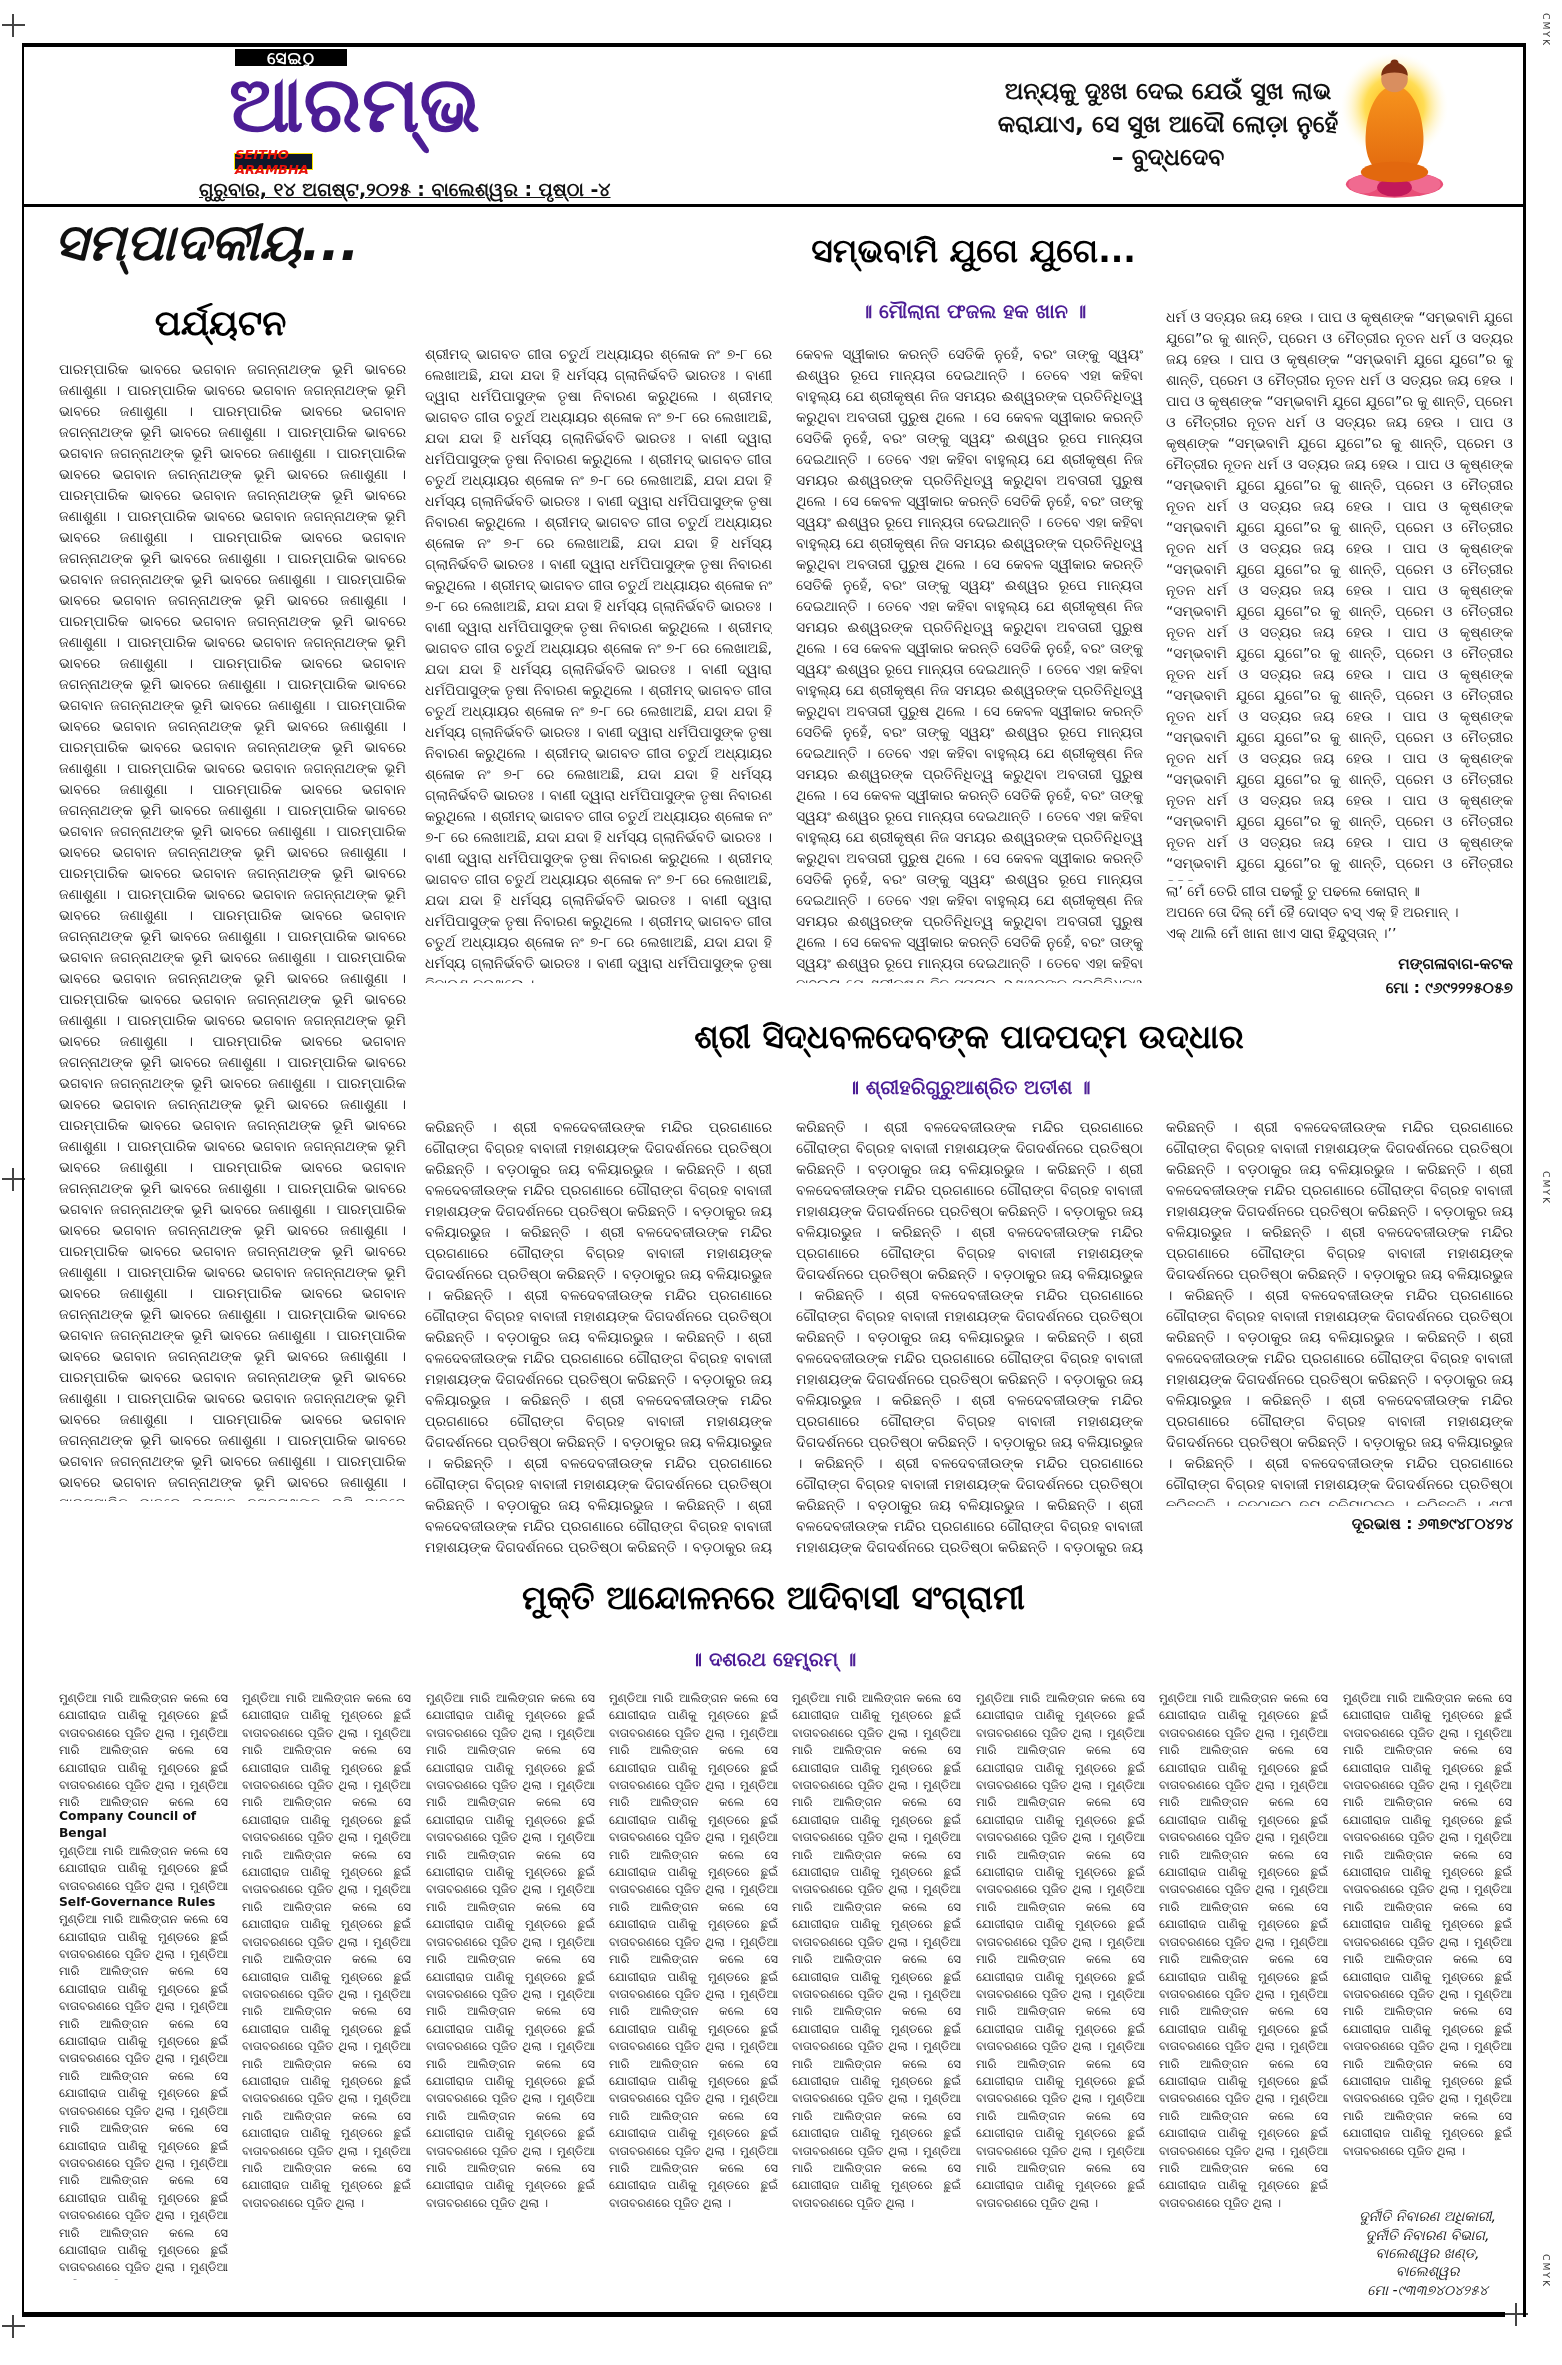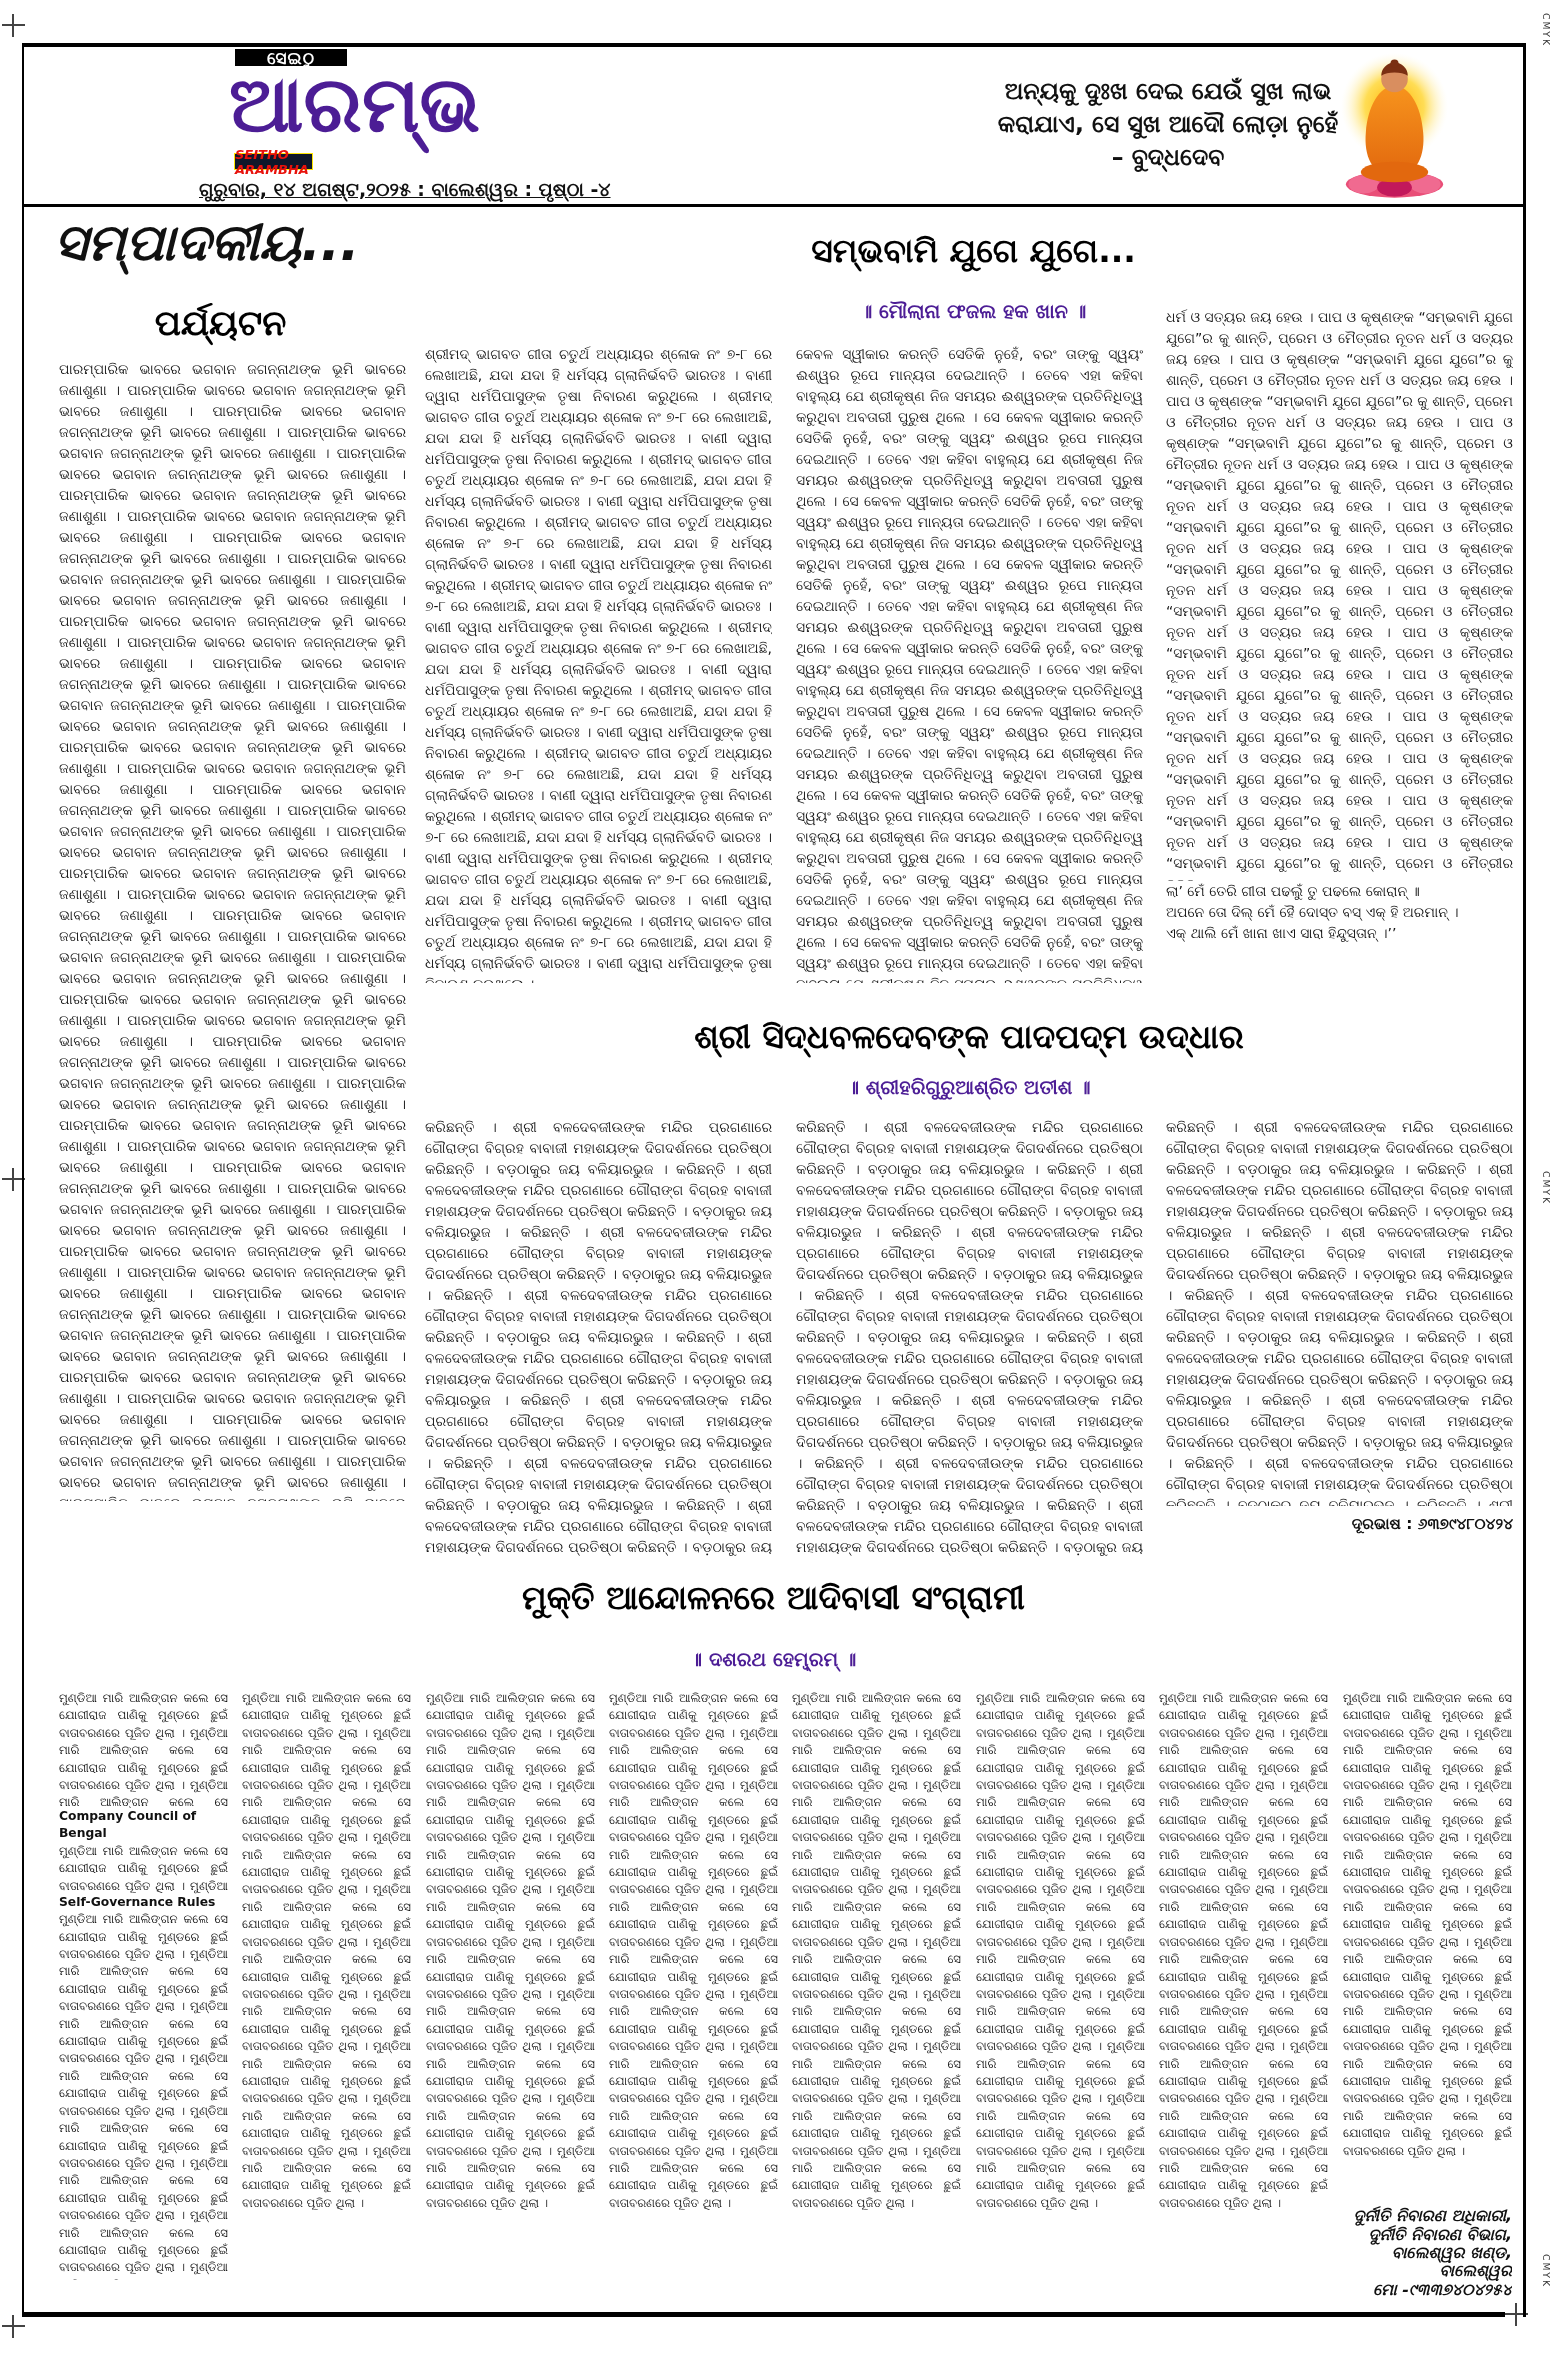--- a/index.html
+++ b/index.html
@@ -26,21 +26,21 @@
     font-style:italic;line-height:1.1;white-space:nowrap;}
   .sec-title{position:absolute;text-align:center;font-weight:bold;color:#000;}
   .sub-title{position:absolute;text-align:center;font-weight:bold;font-size:19.5px;color:#4c1d95;}
   
   .col{position:absolute;overflow:hidden;text-align:justify;font-size:14px;line-height:21px;color:#151515;
     word-break:break-word;}
   .col-sm{font-size:11.8px;line-height:17.4px;}
   .fill-block{overflow:hidden;text-align:justify;}
   .poem{font-size:14px;line-height:21px;text-align:left;white-space:nowrap;overflow:hidden;}
   .signoff{font-weight:bold;text-align:right;font-size:15.4px;line-height:23.6px;}
-  .signoff-sm{font-weight:bold;font-style:italic;text-align:right;font-size:16px;line-height:18.4px;}
+  .signoff-sm{font-weight:normal;font-style:italic;text-align:center;font-size:14px;line-height:18.4px;}
   .en-frag{font-weight:bold;font-size:12.3px;line-height:17.4px;text-align:left;}
   
   .cmyk{position:absolute;writing-mode:vertical-rl;font-size:9.2px;letter-spacing:2px;color:#333;}
   .cropcross{position:absolute;width:22.5px;height:22.5px;}
   .cropcross .h{position:absolute;left:0;top:10.2px;width:22.5px;height:2px;background:#444;}
   .cropcross .v{position:absolute;left:10.2px;top:0;width:2px;height:22.5px;background:#444;}
 </style>
 </head>
 <body>
 
@@ -119,20 +119,24 @@
 <div class="col" style="left:425px;top:344px;width:347px;height:639px;">ଶ୍ରୀମଦ୍ ଭାଗବତ ଗୀତା ଚତୁର୍ଥ ଅଧ୍ୟାୟର ଶ୍ଳୋକ ନଂ ୭-୮ ରେ ଲେଖାଅଛି, ଯଦା ଯଦା ହି ଧର୍ମସ୍ୟ ଗ୍ଲାନିର୍ଭବତି ଭାରତଃ । ବାଣୀ ଦ୍ୱାରା ଧର୍ମପିପାସୁଙ୍କ ତୃଷା ନିବାରଣ କରୁଥିଲେ । ଶ୍ରୀମଦ୍ ଭାଗବତ ଗୀତା ଚତୁର୍ଥ ଅଧ୍ୟାୟର ଶ୍ଳୋକ ନଂ ୭-୮ ରେ ଲେଖାଅଛି, ଯଦା ଯଦା ହି ଧର୍ମସ୍ୟ ଗ୍ଲାନିର୍ଭବତି ଭାରତଃ । ବାଣୀ ଦ୍ୱାରା ଧର୍ମପିପାସୁଙ୍କ ତୃଷା ନିବାରଣ କରୁଥିଲେ । ଶ୍ରୀମଦ୍ ଭାଗବତ ଗୀତା ଚତୁର୍ଥ ଅଧ୍ୟାୟର ଶ୍ଳୋକ ନଂ ୭-୮ ରେ ଲେଖାଅଛି, ଯଦା ଯଦା ହି ଧର୍ମସ୍ୟ ଗ୍ଲାନିର୍ଭବତି ଭାରତଃ । ବାଣୀ ଦ୍ୱାରା ଧର୍ମପିପାସୁଙ୍କ ତୃଷା ନିବାରଣ କରୁଥିଲେ । ଶ୍ରୀମଦ୍ ଭାଗବତ ଗୀତା ଚତୁର୍ଥ ଅଧ୍ୟାୟର ଶ୍ଳୋକ ନଂ ୭-୮ ରେ ଲେଖାଅଛି, ଯଦା ଯଦା ହି ଧର୍ମସ୍ୟ ଗ୍ଲାନିର୍ଭବତି ଭାରତଃ । ବାଣୀ ଦ୍ୱାରା ଧର୍ମପିପାସୁଙ୍କ ତୃଷା ନିବାରଣ କରୁଥିଲେ । ଶ୍ରୀମଦ୍ ଭାଗବତ ଗୀତା ଚତୁର୍ଥ ଅଧ୍ୟାୟର ଶ୍ଳୋକ ନଂ ୭-୮ ରେ ଲେଖାଅଛି, ଯଦା ଯଦା ହି ଧର୍ମସ୍ୟ ଗ୍ଲାନିର୍ଭବତି ଭାରତଃ । ବାଣୀ ଦ୍ୱାରା ଧର୍ମପିପାସୁଙ୍କ ତୃଷା ନିବାରଣ କରୁଥିଲେ । ଶ୍ରୀମଦ୍ ଭାଗବତ ଗୀତା ଚତୁର୍ଥ ଅଧ୍ୟାୟର ଶ୍ଳୋକ ନଂ ୭-୮ ରେ ଲେଖାଅଛି, ଯଦା ଯଦା ହି ଧର୍ମସ୍ୟ ଗ୍ଲାନିର୍ଭବତି ଭାରତଃ । ବାଣୀ ଦ୍ୱାରା ଧର୍ମପିପାସୁଙ୍କ ତୃଷା ନିବାରଣ କରୁଥିଲେ । ଶ୍ରୀମଦ୍ ଭାଗବତ ଗୀତା ଚତୁର୍ଥ ଅଧ୍ୟାୟର ଶ୍ଳୋକ ନଂ ୭-୮ ରେ ଲେଖାଅଛି, ଯଦା ଯଦା ହି ଧର୍ମସ୍ୟ ଗ୍ଲାନିର୍ଭବତି ଭାରତଃ । ବାଣୀ ଦ୍ୱାରା ଧର୍ମପିପାସୁଙ୍କ ତୃଷା ନିବାରଣ କରୁଥିଲେ । ଶ୍ରୀମଦ୍ ଭାଗବତ ଗୀତା ଚତୁର୍ଥ ଅଧ୍ୟାୟର ଶ୍ଳୋକ ନଂ ୭-୮ ରେ ଲେଖାଅଛି, ଯଦା ଯଦା ହି ଧର୍ମସ୍ୟ ଗ୍ଲାନିର୍ଭବତି ଭାରତଃ । ବାଣୀ ଦ୍ୱାରା ଧର୍ମପିପାସୁଙ୍କ ତୃଷା ନିବାରଣ କରୁଥିଲେ । ଶ୍ରୀମଦ୍ ଭାଗବତ ଗୀତା ଚତୁର୍ଥ ଅଧ୍ୟାୟର ଶ୍ଳୋକ ନଂ ୭-୮ ରେ ଲେଖାଅଛି, ଯଦା ଯଦା ହି ଧର୍ମସ୍ୟ ଗ୍ଲାନିର୍ଭବତି ଭାରତଃ । ବାଣୀ ଦ୍ୱାରା ଧର୍ମପିପାସୁଙ୍କ ତୃଷା ନିବାରଣ କରୁଥିଲେ । ଶ୍ରୀମଦ୍ ଭାଗବତ ଗୀତା ଚତୁର୍ଥ ଅଧ୍ୟାୟର ଶ୍ଳୋକ ନଂ ୭-୮ ରେ ଲେଖାଅଛି, ଯଦା ଯଦା ହି ଧର୍ମସ୍ୟ ଗ୍ଲାନିର୍ଭବତି ଭାରତଃ । ବାଣୀ ଦ୍ୱାରା ଧର୍ମପିପାସୁଙ୍କ ତୃଷା ନିବାରଣ କରୁଥିଲେ । ଶ୍ରୀମଦ୍ ଭାଗବତ ଗୀତା ଚତୁର୍ଥ ଅଧ୍ୟାୟର ଶ୍ଳୋକ ନଂ ୭-୮ ରେ ଲେଖାଅଛି, ଯଦା ଯଦା ହି ଧର୍ମସ୍ୟ ଗ୍ଲାନିର୍ଭବତି ଭାରତଃ । ବାଣୀ ଦ୍ୱାରା ଧର୍ମପିପାସୁଙ୍କ ତୃଷା ନିବାରଣ କରୁଥିଲେ ।</div>
 <div class="col" style="left:796px;top:344px;width:347px;height:639px;">କେବଳ ସ୍ୱୀକାର କରନ୍ତି ସେତିକି ନୁହେଁ, ବରଂ ତାଙ୍କୁ ସ୍ୱୟଂ ଈଶ୍ୱର ରୂପେ ମାନ୍ୟତା ଦେଇଥାନ୍ତି । ତେବେ ଏହା କହିବା ବାହୁଲ୍ୟ ଯେ ଶ୍ରୀକୃଷ୍ଣ ନିଜ ସମୟର ଈଶ୍ୱରଙ୍କ ପ୍ରତିନିଧିତ୍ୱ କରୁଥିବା ଅବତାରୀ ପୁରୁଷ ଥିଲେ । ସେ କେବଳ ସ୍ୱୀକାର କରନ୍ତି ସେତିକି ନୁହେଁ, ବରଂ ତାଙ୍କୁ ସ୍ୱୟଂ ଈଶ୍ୱର ରୂପେ ମାନ୍ୟତା ଦେଇଥାନ୍ତି । ତେବେ ଏହା କହିବା ବାହୁଲ୍ୟ ଯେ ଶ୍ରୀକୃଷ୍ଣ ନିଜ ସମୟର ଈଶ୍ୱରଙ୍କ ପ୍ରତିନିଧିତ୍ୱ କରୁଥିବା ଅବତାରୀ ପୁରୁଷ ଥିଲେ । ସେ କେବଳ ସ୍ୱୀକାର କରନ୍ତି ସେତିକି ନୁହେଁ, ବରଂ ତାଙ୍କୁ ସ୍ୱୟଂ ଈଶ୍ୱର ରୂପେ ମାନ୍ୟତା ଦେଇଥାନ୍ତି । ତେବେ ଏହା କହିବା ବାହୁଲ୍ୟ ଯେ ଶ୍ରୀକୃଷ୍ଣ ନିଜ ସମୟର ଈଶ୍ୱରଙ୍କ ପ୍ରତିନିଧିତ୍ୱ କରୁଥିବା ଅବତାରୀ ପୁରୁଷ ଥିଲେ । ସେ କେବଳ ସ୍ୱୀକାର କରନ୍ତି ସେତିକି ନୁହେଁ, ବରଂ ତାଙ୍କୁ ସ୍ୱୟଂ ଈଶ୍ୱର ରୂପେ ମାନ୍ୟତା ଦେଇଥାନ୍ତି । ତେବେ ଏହା କହିବା ବାହୁଲ୍ୟ ଯେ ଶ୍ରୀକୃଷ୍ଣ ନିଜ ସମୟର ଈଶ୍ୱରଙ୍କ ପ୍ରତିନିଧିତ୍ୱ କରୁଥିବା ଅବତାରୀ ପୁରୁଷ ଥିଲେ । ସେ କେବଳ ସ୍ୱୀକାର କରନ୍ତି ସେତିକି ନୁହେଁ, ବରଂ ତାଙ୍କୁ ସ୍ୱୟଂ ଈଶ୍ୱର ରୂପେ ମାନ୍ୟତା ଦେଇଥାନ୍ତି । ତେବେ ଏହା କହିବା ବାହୁଲ୍ୟ ଯେ ଶ୍ରୀକୃଷ୍ଣ ନିଜ ସମୟର ଈଶ୍ୱରଙ୍କ ପ୍ରତିନିଧିତ୍ୱ କରୁଥିବା ଅବତାରୀ ପୁରୁଷ ଥିଲେ । ସେ କେବଳ ସ୍ୱୀକାର କରନ୍ତି ସେତିକି ନୁହେଁ, ବରଂ ତାଙ୍କୁ ସ୍ୱୟଂ ଈଶ୍ୱର ରୂପେ ମାନ୍ୟତା ଦେଇଥାନ୍ତି । ତେବେ ଏହା କହିବା ବାହୁଲ୍ୟ ଯେ ଶ୍ରୀକୃଷ୍ଣ ନିଜ ସମୟର ଈଶ୍ୱରଙ୍କ ପ୍ରତିନିଧିତ୍ୱ କରୁଥିବା ଅବତାରୀ ପୁରୁଷ ଥିଲେ । ସେ କେବଳ ସ୍ୱୀକାର କରନ୍ତି ସେତିକି ନୁହେଁ, ବରଂ ତାଙ୍କୁ ସ୍ୱୟଂ ଈଶ୍ୱର ରୂପେ ମାନ୍ୟତା ଦେଇଥାନ୍ତି । ତେବେ ଏହା କହିବା ବାହୁଲ୍ୟ ଯେ ଶ୍ରୀକୃଷ୍ଣ ନିଜ ସମୟର ଈଶ୍ୱରଙ୍କ ପ୍ରତିନିଧିତ୍ୱ କରୁଥିବା ଅବତାରୀ ପୁରୁଷ ଥିଲେ । ସେ କେବଳ ସ୍ୱୀକାର କରନ୍ତି ସେତିକି ନୁହେଁ, ବରଂ ତାଙ୍କୁ ସ୍ୱୟଂ ଈଶ୍ୱର ରୂପେ ମାନ୍ୟତା ଦେଇଥାନ୍ତି । ତେବେ ଏହା କହିବା ବାହୁଲ୍ୟ ଯେ ଶ୍ରୀକୃଷ୍ଣ ନିଜ ସମୟର ଈଶ୍ୱରଙ୍କ ପ୍ରତିନିଧିତ୍ୱ କରୁଥିବା ଅବତାରୀ ପୁରୁଷ ଥିଲେ । ସେ କେବଳ ସ୍ୱୀକାର କରନ୍ତି ସେତିକି ନୁହେଁ, ବରଂ ତାଙ୍କୁ ସ୍ୱୟଂ ଈଶ୍ୱର ରୂପେ ମାନ୍ୟତା ଦେଇଥାନ୍ତି । ତେବେ ଏହା କହିବା ବାହୁଲ୍ୟ ଯେ ଶ୍ରୀକୃଷ୍ଣ ନିଜ ସମୟର ଈଶ୍ୱରଙ୍କ ପ୍ରତିନିଧିତ୍ୱ କରୁଥିବା ଅବତାରୀ ପୁରୁଷ ଥିଲେ । ସେ</div>
 
 <div class="abs" style="left:1166px;top:307px;width:347px;">
   <div class="fill-block col" style="position:static;width:347px;height:574px;">ଧର୍ମ ଓ ସତ୍ୟର ଜୟ ହେଉ । ପାପ ଓ କୃଷ୍ଣଙ୍କ “ସମ୍ଭବାମି ଯୁଗେ ଯୁଗେ”ର କୁ ଶାନ୍ତି, ପ୍ରେମ ଓ ମୈତ୍ରୀର ନୂତନ ଧର୍ମ ଓ ସତ୍ୟର ଜୟ ହେଉ । ପାପ ଓ କୃଷ୍ଣଙ୍କ “ସମ୍ଭବାମି ଯୁଗେ ଯୁଗେ”ର କୁ ଶାନ୍ତି, ପ୍ରେମ ଓ ମୈତ୍ରୀର ନୂତନ ଧର୍ମ ଓ ସତ୍ୟର ଜୟ ହେଉ । ପାପ ଓ କୃଷ୍ଣଙ୍କ “ସମ୍ଭବାମି ଯୁଗେ ଯୁଗେ”ର କୁ ଶାନ୍ତି, ପ୍ରେମ ଓ ମୈତ୍ରୀର ନୂତନ ଧର୍ମ ଓ ସତ୍ୟର ଜୟ ହେଉ । ପାପ ଓ କୃଷ୍ଣଙ୍କ “ସମ୍ଭବାମି ଯୁଗେ ଯୁଗେ”ର କୁ ଶାନ୍ତି, ପ୍ରେମ ଓ ମୈତ୍ରୀର ନୂତନ ଧର୍ମ ଓ ସତ୍ୟର ଜୟ ହେଉ । ପାପ ଓ କୃଷ୍ଣଙ୍କ “ସମ୍ଭବାମି ଯୁଗେ ଯୁଗେ”ର କୁ ଶାନ୍ତି, ପ୍ରେମ ଓ ମୈତ୍ରୀର ନୂତନ ଧର୍ମ ଓ ସତ୍ୟର ଜୟ ହେଉ । ପାପ ଓ କୃଷ୍ଣଙ୍କ “ସମ୍ଭବାମି ଯୁଗେ ଯୁଗେ”ର କୁ ଶାନ୍ତି, ପ୍ରେମ ଓ ମୈତ୍ରୀର ନୂତନ ଧର୍ମ ଓ ସତ୍ୟର ଜୟ ହେଉ । ପାପ ଓ କୃଷ୍ଣଙ୍କ “ସମ୍ଭବାମି ଯୁଗେ ଯୁଗେ”ର କୁ ଶାନ୍ତି, ପ୍ରେମ ଓ ମୈତ୍ରୀର ନୂତନ ଧର୍ମ ଓ ସତ୍ୟର ଜୟ ହେଉ । ପାପ ଓ କୃଷ୍ଣଙ୍କ “ସମ୍ଭବାମି ଯୁଗେ ଯୁଗେ”ର କୁ ଶାନ୍ତି, ପ୍ରେମ ଓ ମୈତ୍ରୀର ନୂତନ ଧର୍ମ ଓ ସତ୍ୟର ଜୟ ହେଉ । ପାପ ଓ କୃଷ୍ଣଙ୍କ “ସମ୍ଭବାମି ଯୁଗେ ଯୁଗେ”ର କୁ ଶାନ୍ତି, ପ୍ରେମ ଓ ମୈତ୍ରୀର ନୂତନ ଧର୍ମ ଓ ସତ୍ୟର ଜୟ ହେଉ । ପାପ ଓ କୃଷ୍ଣଙ୍କ “ସମ୍ଭବାମି ଯୁଗେ ଯୁଗେ”ର କୁ ଶାନ୍ତି, ପ୍ରେମ ଓ ମୈତ୍ରୀର ନୂତନ ଧର୍ମ ଓ ସତ୍ୟର ଜୟ ହେଉ । ପାପ ଓ କୃଷ୍ଣଙ୍କ “ସମ୍ଭବାମି ଯୁଗେ ଯୁଗେ”ର କୁ ଶାନ୍ତି, ପ୍ରେମ ଓ ମୈତ୍ରୀର ନୂତନ ଧର୍ମ ଓ ସତ୍ୟର ଜୟ ହେଉ । ପାପ ଓ କୃଷ୍ଣଙ୍କ “ସମ୍ଭବାମି ଯୁଗେ ଯୁଗେ”ର କୁ ଶାନ୍ତି, ପ୍ରେମ ଓ ମୈତ୍ରୀର ନୂତନ ଧର୍ମ ଓ ସତ୍ୟର ଜୟ ହେଉ । ପାପ ଓ କୃଷ୍ଣଙ୍କ “ସମ୍ଭବାମି ଯୁଗେ ଯୁଗେ”ର କୁ ଶାନ୍ତି, ପ୍ରେମ ଓ ମୈତ୍ରୀର ନୂତନ ଧର୍ମ ଓ ସତ୍ୟର ଜୟ ହେଉ । ପାପ ଓ କୃଷ୍ଣଙ୍କ “ସମ୍ଭବାମି ଯୁଗେ ଯୁଗେ”ର କୁ ଶାନ୍ତି, ପ୍ରେମ ଓ ମୈତ୍ରୀର ନୂତନ</div>
   <div class="poem">
     <div>ଲା’ ମେଁ ତେରି ଗୀତା ପଢଲୁଁ ତୁ ପଢଲେ କୋରାନ୍ ॥</div>
     <div>ଅପନେ ତୋ ଦିଲ୍ ମେଁ ହୈ ଦୋସ୍ତ ବସ୍ ଏକ୍ ହି ଅରମାନ୍ ।</div>
     <div>ଏକ୍ ଥାଲି ମେଁ ଖାନା ଖାଏ ସାରା ହିନ୍ଦୁସ୍ତାନ୍ ।’’</div>
   </div>
+  <div class="signoff" style="margin-top:9.2px;">
+    <div>ମଙ୍ଗଳାବାଗ-କଟକ</div>
+    <div>ମୋ : ୯୬୯୨୨୨୫୦୫୭</div>
+  </div>
 </div>
 
 <div class="sec-title" style="left:425px;top:1017px;width:1088px;font-size:33px;">ଶ୍ରୀ ସିଦ୍ଧବଳଦେବଙ୍କ ପାଦପଦ୍ମ ଉଦ୍ଧାର</div>
 <div class="sub-title" style="left:425px;top:1076px;width:1088px;">॥ ଶ୍ରୀହରିଗୁରୁଆଶ୍ରିତ ଅତୀଶ ॥</div>
 
 <div class="col" style="left:425px;top:1117px;width:347px;height:441px;">କରିଛନ୍ତି । ଶ୍ରୀ ବଳଦେବଜୀଉଙ୍କ ମନ୍ଦିର ପ୍ରଗଣାରେ ଗୌରାଙ୍ଗ ବିଗ୍ରହ ବାବାଜୀ ମହାଶୟଙ୍କ ଦିଗଦର୍ଶନରେ ପ୍ରତିଷ୍ଠା କରିଛନ୍ତି । ବଡ଼ଠାକୁର ଜୟ ବଳିୟାରଭୁଜ । କରିଛନ୍ତି । ଶ୍ରୀ ବଳଦେବଜୀଉଙ୍କ ମନ୍ଦିର ପ୍ରଗଣାରେ ଗୌରାଙ୍ଗ ବିଗ୍ରହ ବାବାଜୀ ମହାଶୟଙ୍କ ଦିଗଦର୍ଶନରେ ପ୍ରତିଷ୍ଠା କରିଛନ୍ତି । ବଡ଼ଠାକୁର ଜୟ ବଳିୟାରଭୁଜ । କରିଛନ୍ତି । ଶ୍ରୀ ବଳଦେବଜୀଉଙ୍କ ମନ୍ଦିର ପ୍ରଗଣାରେ ଗୌରାଙ୍ଗ ବିଗ୍ରହ ବାବାଜୀ ମହାଶୟଙ୍କ ଦିଗଦର୍ଶନରେ ପ୍ରତିଷ୍ଠା କରିଛନ୍ତି । ବଡ଼ଠାକୁର ଜୟ ବଳିୟାରଭୁଜ । କରିଛନ୍ତି । ଶ୍ରୀ ବଳଦେବଜୀଉଙ୍କ ମନ୍ଦିର ପ୍ରଗଣାରେ ଗୌରାଙ୍ଗ ବିଗ୍ରହ ବାବାଜୀ ମହାଶୟଙ୍କ ଦିଗଦର୍ଶନରେ ପ୍ରତିଷ୍ଠା କରିଛନ୍ତି । ବଡ଼ଠାକୁର ଜୟ ବଳିୟାରଭୁଜ । କରିଛନ୍ତି । ଶ୍ରୀ ବଳଦେବଜୀଉଙ୍କ ମନ୍ଦିର ପ୍ରଗଣାରେ ଗୌରାଙ୍ଗ ବିଗ୍ରହ ବାବାଜୀ ମହାଶୟଙ୍କ ଦିଗଦର୍ଶନରେ ପ୍ରତିଷ୍ଠା କରିଛନ୍ତି । ବଡ଼ଠାକୁର ଜୟ ବଳିୟାରଭୁଜ । କରିଛନ୍ତି । ଶ୍ରୀ ବଳଦେବଜୀଉଙ୍କ ମନ୍ଦିର ପ୍ରଗଣାରେ ଗୌରାଙ୍ଗ ବିଗ୍ରହ ବାବାଜୀ ମହାଶୟଙ୍କ ଦିଗଦର୍ଶନରେ ପ୍ରତିଷ୍ଠା କରିଛନ୍ତି । ବଡ଼ଠାକୁର ଜୟ ବଳିୟାରଭୁଜ । କରିଛନ୍ତି । ଶ୍ରୀ ବଳଦେବଜୀଉଙ୍କ ମନ୍ଦିର ପ୍ରଗଣାରେ ଗୌରାଙ୍ଗ ବିଗ୍ରହ ବାବାଜୀ ମହାଶୟଙ୍କ ଦିଗଦର୍ଶନରେ ପ୍ରତିଷ୍ଠା କରିଛନ୍ତି । ବଡ଼ଠାକୁର ଜୟ ବଳିୟାରଭୁଜ । କରିଛନ୍ତି । ଶ୍ରୀ ବଳଦେବଜୀଉଙ୍କ ମନ୍ଦିର ପ୍ରଗଣାରେ ଗୌରାଙ୍ଗ ବିଗ୍ରହ ବାବାଜୀ ମହାଶୟଙ୍କ ଦିଗଦର୍ଶନରେ ପ୍ରତିଷ୍ଠା କରିଛନ୍ତି । ବଡ଼ଠାକୁର ଜୟ ବଳିୟାରଭୁଜ । କରିଛନ୍ତି । ଶ୍ରୀ ବଳଦେବଜୀଉଙ୍କ ମନ୍ଦିର ପ୍ରଗଣାରେ ଗୌରାଙ୍ଗ ବିଗ୍ରହ ବାବାଜୀ ମହାଶୟଙ୍କ ଦିଗଦର୍ଶନରେ ପ୍ରତିଷ୍ଠା କରିଛନ୍ତି । ବଡ଼ଠାକୁର ଜୟ ବଳିୟାରଭୁଜ ।</div>
 <div class="col" style="left:796px;top:1117px;width:347px;height:441px;">କରିଛନ୍ତି । ଶ୍ରୀ ବଳଦେବଜୀଉଙ୍କ ମନ୍ଦିର ପ୍ରଗଣାରେ ଗୌରାଙ୍ଗ ବିଗ୍ରହ ବାବାଜୀ ମହାଶୟଙ୍କ ଦିଗଦର୍ଶନରେ ପ୍ରତିଷ୍ଠା କରିଛନ୍ତି । ବଡ଼ଠାକୁର ଜୟ ବଳିୟାରଭୁଜ । କରିଛନ୍ତି । ଶ୍ରୀ ବଳଦେବଜୀଉଙ୍କ ମନ୍ଦିର ପ୍ରଗଣାରେ ଗୌରାଙ୍ଗ ବିଗ୍ରହ ବାବାଜୀ ମହାଶୟଙ୍କ ଦିଗଦର୍ଶନରେ ପ୍ରତିଷ୍ଠା କରିଛନ୍ତି । ବଡ଼ଠାକୁର ଜୟ ବଳିୟାରଭୁଜ । କରିଛନ୍ତି । ଶ୍ରୀ ବଳଦେବଜୀଉଙ୍କ ମନ୍ଦିର ପ୍ରଗଣାରେ ଗୌରାଙ୍ଗ ବିଗ୍ରହ ବାବାଜୀ ମହାଶୟଙ୍କ ଦିଗଦର୍ଶନରେ ପ୍ରତିଷ୍ଠା କରିଛନ୍ତି । ବଡ଼ଠାକୁର ଜୟ ବଳିୟାରଭୁଜ । କରିଛନ୍ତି । ଶ୍ରୀ ବଳଦେବଜୀଉଙ୍କ ମନ୍ଦିର ପ୍ରଗଣାରେ ଗୌରାଙ୍ଗ ବିଗ୍ରହ ବାବାଜୀ ମହାଶୟଙ୍କ ଦିଗଦର୍ଶନରେ ପ୍ରତିଷ୍ଠା କରିଛନ୍ତି । ବଡ଼ଠାକୁର ଜୟ ବଳିୟାରଭୁଜ । କରିଛନ୍ତି । ଶ୍ରୀ ବଳଦେବଜୀଉଙ୍କ ମନ୍ଦିର ପ୍ରଗଣାରେ ଗୌରାଙ୍ଗ ବିଗ୍ରହ ବାବାଜୀ ମହାଶୟଙ୍କ ଦିଗଦର୍ଶନରେ ପ୍ରତିଷ୍ଠା କରିଛନ୍ତି । ବଡ଼ଠାକୁର ଜୟ ବଳିୟାରଭୁଜ । କରିଛନ୍ତି । ଶ୍ରୀ ବଳଦେବଜୀଉଙ୍କ ମନ୍ଦିର ପ୍ରଗଣାରେ ଗୌରାଙ୍ଗ ବିଗ୍ରହ ବାବାଜୀ ମହାଶୟଙ୍କ ଦିଗଦର୍ଶନରେ ପ୍ରତିଷ୍ଠା କରିଛନ୍ତି । ବଡ଼ଠାକୁର ଜୟ ବଳିୟାରଭୁଜ । କରିଛନ୍ତି । ଶ୍ରୀ ବଳଦେବଜୀଉଙ୍କ ମନ୍ଦିର ପ୍ରଗଣାରେ ଗୌରାଙ୍ଗ ବିଗ୍ରହ ବାବାଜୀ ମହାଶୟଙ୍କ ଦିଗଦର୍ଶନରେ ପ୍ରତିଷ୍ଠା କରିଛନ୍ତି । ବଡ଼ଠାକୁର ଜୟ ବଳିୟାରଭୁଜ । କରିଛନ୍ତି । ଶ୍ରୀ ବଳଦେବଜୀଉଙ୍କ ମନ୍ଦିର ପ୍ରଗଣାରେ ଗୌରାଙ୍ଗ ବିଗ୍ରହ ବାବାଜୀ ମହାଶୟଙ୍କ ଦିଗଦର୍ଶନରେ ପ୍ରତିଷ୍ଠା କରିଛନ୍ତି । ବଡ଼ଠାକୁର ଜୟ ବଳିୟାରଭୁଜ । କରିଛନ୍ତି । ଶ୍ରୀ ବଳଦେବଜୀଉଙ୍କ ମନ୍ଦିର ପ୍ରଗଣାରେ ଗୌରାଙ୍ଗ ବିଗ୍ରହ ବାବାଜୀ ମହାଶୟଙ୍କ ଦିଗଦର୍ଶନରେ ପ୍ରତିଷ୍ଠା କରିଛନ୍ତି । ବଡ଼ଠାକୁର ଜୟ ବଳିୟାରଭୁଜ ।</div>
 <div class="abs" style="left:1166px;top:1117px;width:347px;">
   <div class="fill-block col" style="position:static;width:347px;height:389px;">କରିଛନ୍ତି । ଶ୍ରୀ ବଳଦେବଜୀଉଙ୍କ ମନ୍ଦିର ପ୍ରଗଣାରେ ଗୌରାଙ୍ଗ ବିଗ୍ରହ ବାବାଜୀ ମହାଶୟଙ୍କ ଦିଗଦର୍ଶନରେ ପ୍ରତିଷ୍ଠା କରିଛନ୍ତି । ବଡ଼ଠାକୁର ଜୟ ବଳିୟାରଭୁଜ । କରିଛନ୍ତି । ଶ୍ରୀ ବଳଦେବଜୀଉଙ୍କ ମନ୍ଦିର ପ୍ରଗଣାରେ ଗୌରାଙ୍ଗ ବିଗ୍ରହ ବାବାଜୀ ମହାଶୟଙ୍କ ଦିଗଦର୍ଶନରେ ପ୍ରତିଷ୍ଠା କରିଛନ୍ତି । ବଡ଼ଠାକୁର ଜୟ ବଳିୟାରଭୁଜ । କରିଛନ୍ତି । ଶ୍ରୀ ବଳଦେବଜୀଉଙ୍କ ମନ୍ଦିର ପ୍ରଗଣାରେ ଗୌରାଙ୍ଗ ବିଗ୍ରହ ବାବାଜୀ ମହାଶୟଙ୍କ ଦିଗଦର୍ଶନରେ ପ୍ରତିଷ୍ଠା କରିଛନ୍ତି । ବଡ଼ଠାକୁର ଜୟ ବଳିୟାରଭୁଜ । କରିଛନ୍ତି । ଶ୍ରୀ ବଳଦେବଜୀଉଙ୍କ ମନ୍ଦିର ପ୍ରଗଣାରେ ଗୌରାଙ୍ଗ ବିଗ୍ରହ ବାବାଜୀ ମହାଶୟଙ୍କ ଦିଗଦର୍ଶନରେ ପ୍ରତିଷ୍ଠା କରିଛନ୍ତି । ବଡ଼ଠାକୁର ଜୟ ବଳିୟାରଭୁଜ । କରିଛନ୍ତି । ଶ୍ରୀ ବଳଦେବଜୀଉଙ୍କ ମନ୍ଦିର ପ୍ରଗଣାରେ ଗୌରାଙ୍ଗ ବିଗ୍ରହ ବାବାଜୀ ମହାଶୟଙ୍କ ଦିଗଦର୍ଶନରେ ପ୍ରତିଷ୍ଠା କରିଛନ୍ତି । ବଡ଼ଠାକୁର ଜୟ ବଳିୟାରଭୁଜ । କରିଛନ୍ତି । ଶ୍ରୀ ବଳଦେବଜୀଉଙ୍କ ମନ୍ଦିର ପ୍ରଗଣାରେ ଗୌରାଙ୍ଗ ବିଗ୍ରହ ବାବାଜୀ ମହାଶୟଙ୍କ ଦିଗଦର୍ଶନରେ ପ୍ରତିଷ୍ଠା କରିଛନ୍ତି । ବଡ଼ଠାକୁର ଜୟ ବଳିୟାରଭୁଜ । କରିଛନ୍ତି । ଶ୍ରୀ ବଳଦେବଜୀଉଙ୍କ ମନ୍ଦିର ପ୍ରଗଣାରେ ଗୌରାଙ୍ଗ ବିଗ୍ରହ ବାବାଜୀ ମହାଶୟଙ୍କ ଦିଗଦର୍ଶନରେ ପ୍ରତିଷ୍ଠା କରିଛନ୍ତି । ବଡ଼ଠାକୁର ଜୟ ବଳିୟାରଭୁଜ । କରିଛନ୍ତି । ଶ୍ରୀ ବଳଦେବଜୀଉଙ୍କ ମନ୍ଦିର ପ୍ରଗଣାରେ ଗୌରାଙ୍ଗ ବିଗ୍ରହ ବାବାଜୀ ମହାଶୟଙ୍କ ଦିଗଦର୍ଶନରେ ପ୍ରତିଷ୍ଠା କରିଛନ୍ତି । ବଡ଼ଠାକୁର ଜୟ ବଳିୟାରଭୁଜ ।</div>
   <div class="signoff" style="margin-top:7.2px;">

